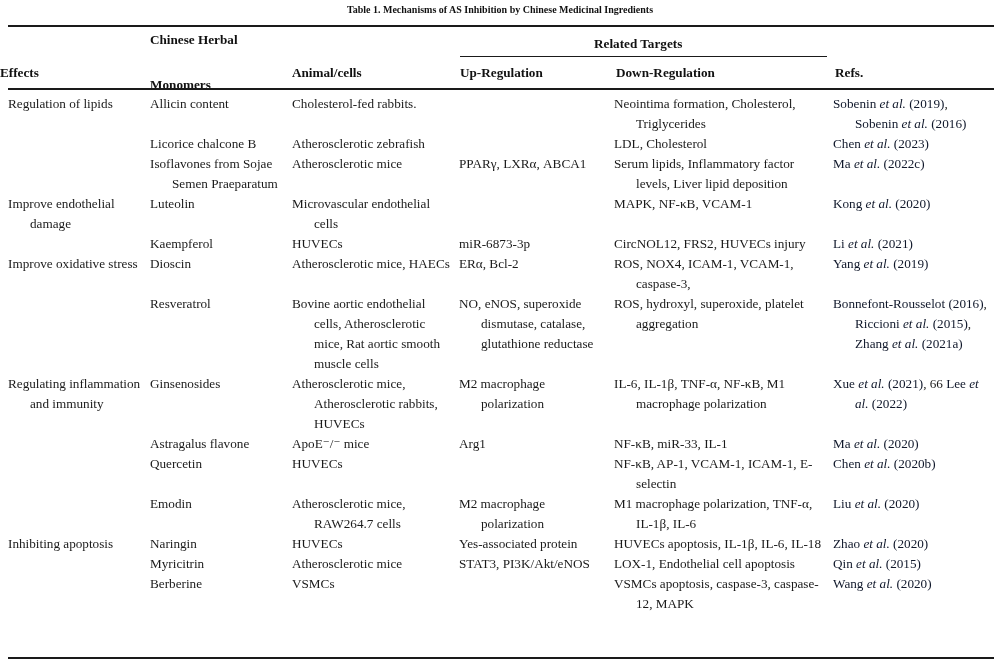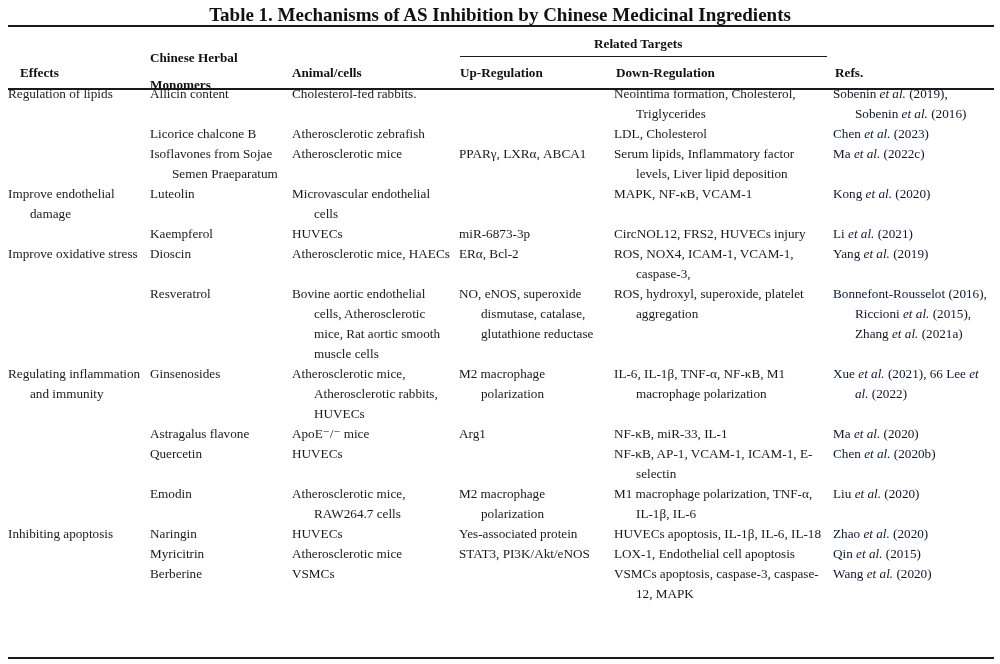--- a/index.html
+++ b/index.html
@@ -3,30 +3,30 @@
   <meta charset="utf-8">
   <style>
     html, body { margin: 0; padding: 0; background: #ffffff; }
     body {
       width: 1000px; height: 664px; overflow: hidden; position: relative;
       font-family: "Liberation Serif", "DejaVu Serif", serif;
       color: #1a1a1a; font-size: 13.2px;
     }
     .title {
       position: absolute; top: 4px; left: 0; width: 1000px; text-align: center;
-      font-weight: bold; font-size: 19px; color: #111;
+      font-weight: bold; font-size: 10px; color: #111;
     }
     .rule { position: absolute; left: 8px; width: 986px; background: #1a1a1a; }
     .rule.top { top: 25px; height: 2px; }
     .rule.mid { top: 88px; height: 2px; }
     .rule.bottom { top: 657px; height: 2px; }
     .rule.sub { top: 56px; left: 460px; width: 367px; height: 1px; }
     .hdr { position: absolute; font-weight: bold; font-size: 13.2px; color: #111; line-height: 20px; }
     table {
-      position: absolute; top: 84px; left: 8px; border-collapse: collapse;
+      position: absolute; top: 94px; left: 8px; border-collapse: collapse;
       table-layout: fixed; width: 986px;
     }
     td {
       vertical-align: top; padding: 0; line-height: 20px; font-size: 13.2px;
     }
     td.c0 { width: 142px; }
     td.c1 { width: 142px; margin-top: 20px; }
     td.c2 { width: 167px; }
     td.c3 { width: 155px; }
     td.c4 { width: 219px; }
@@ -34,22 +34,22 @@
     .hang { padding-left: 22px; text-indent: -22px; display: block; padding-right: 4px; }
     .ref { color: #0f172a; }
     .ref i { font-style: italic; }
   </style>
 </head>
 <body>
 
 <div class="title">Table 1. Mechanisms of AS Inhibition by Chinese Medicinal Ingredients</div>
 <div class="rule top"></div>
 
-<div class="hdr" style="left:20px; top:63px;">Effects</div>
-<div class="hdr" style="left:150px; top:48px;">Chinese Herbal</div>
+<div class="hdr" style="left:0; top:63px;">Effects</div>
+<div class="hdr" style="left:150px; top:30px;">Chinese Herbal</div>
 <div class="hdr" style="left:150px; top:63px;margin-top:12px;">Monomers</div>
 <div class="hdr" style="left:292px; top:63px;">Animal/cells</div>
 <div class="hdr" style="left:594px; top:34px;">Related Targets</div>
 <div class="rule sub"></div>
 <div class="hdr" style="left:460px; top:63px;">Up-Regulation</div>
 <div class="hdr" style="left:616px; top:63px;">Down-Regulation</div>
 <div class="hdr" style="left:835px; top:63px;">Refs.</div>
 
 <div class="rule mid"></div>
 

